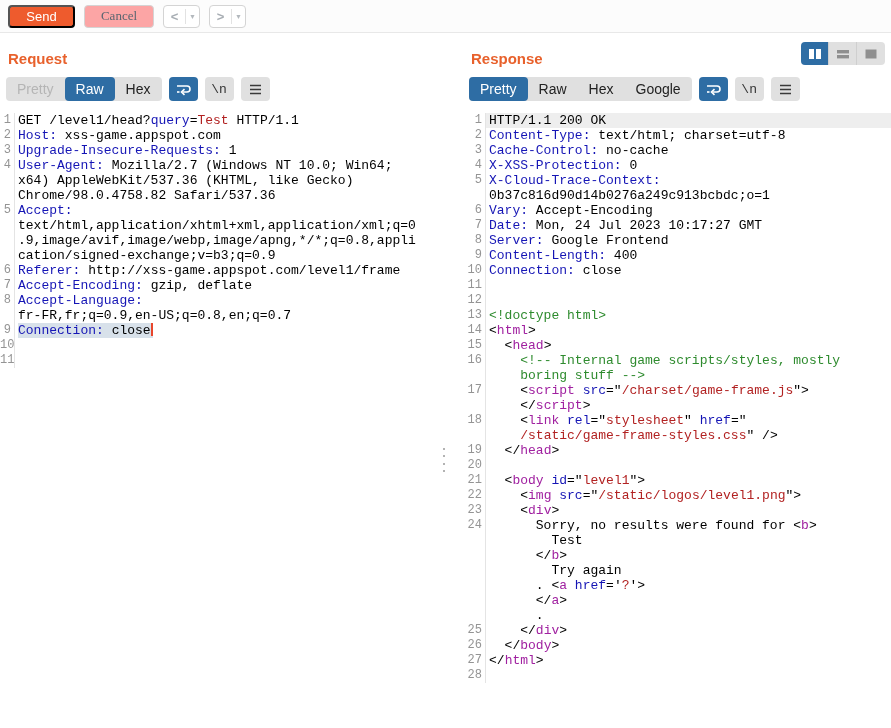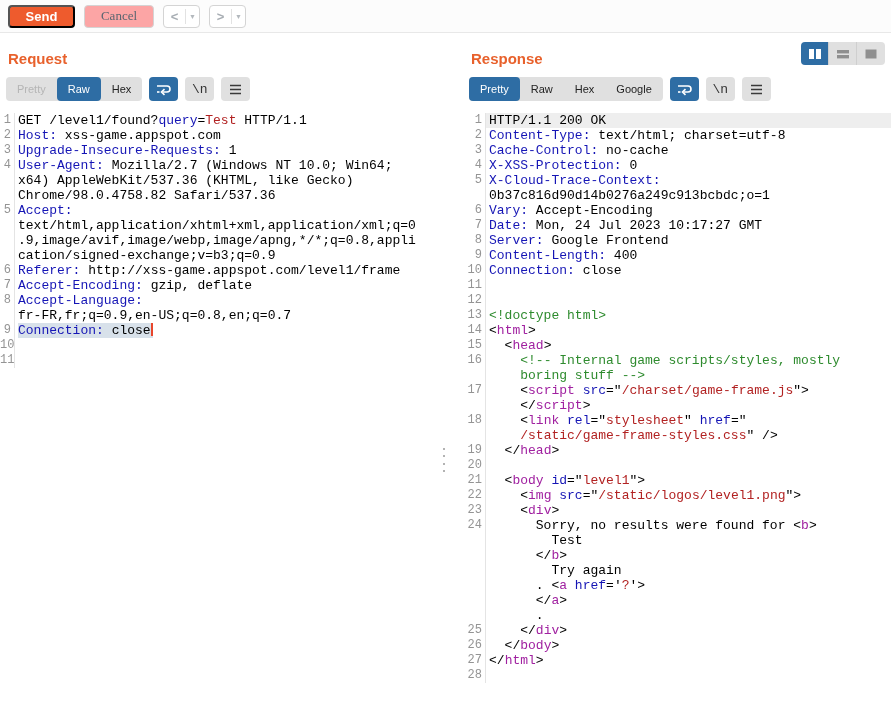--- a/index.html
+++ b/index.html
@@ -4,39 +4,39 @@
 <style>
   * { margin:0; padding:0; box-sizing:border-box; }
   html,body { width:891px; height:728px; background:#ffffff; overflow:hidden;
               font-family:"Liberation Sans", sans-serif; }
 
   
   .toolbar { height:33px; background:#fcfcfc; border-bottom:1px solid #e8e8e8;
              display:flex; align-items:center; padding-left:8px; gap:9px; }
   .btn { height:23px; border-radius:4px; font-size:13px; display:flex;
          align-items:center; justify-content:center; cursor:default; }
-  .btn-send { width:67px; background:#ee5b2d; color:#ffffff; font-weight:bold; }
+  .btn-send { width:67px; background:#ee5b2d; color:#ffffff; font-weight:normal; }
   .btn-cancel { width:70px; background:#fca5a5; border:1px solid #d4d4d4; color:#5a6570;font-family:Liberation Serif, serif; }
   .splitbtn { width:37px; height:23px; border:1px solid #d4d4d4; border-radius:4px;
               background:#ffffff; display:flex; align-items:stretch; overflow:hidden; }
   .splitbtn .glyph { width:21px; display:flex; align-items:center; justify-content:center;
                      color:#a7adb3; font-size:13px; font-weight:bold; }
   .splitbtn .ddsep { width:1px; background:#e2e2e2; margin:3px 0; }
   .splitbtn .dd { flex:1; display:flex; align-items:center; justify-content:center;
                   color:#b3b8bd; font-size:7px; }
 
   
   .main { display:flex; height:695px; position:relative;gap:36px; }
   .panel { position:relative; }
   .panel-left { width:445px; }
   .panel-right { width:446px; }
   .panel-title { font-size:15px; font-weight:bold; color:#e8612c; margin:17px 0 0 8px; }
   .tabbar { display:flex; align-items:center; gap:7px; margin:10px 0 0 6px; height:24px; }
   .pill { display:flex; background:#e0e0e0; border-radius:4px; height:24px; }
-  .tab { padding:0 11px; font-size:11px; color:#222; border-radius:4px;
+  .tab { padding:0 11px; font-size:14px; color:#222; border-radius:4px;
          display:flex; align-items:center; cursor:default; }
   .tab.selected { background:#2e6da4; color:#ffffff; }
   .tab.disabled { color:#b5b5b5; }
   .iconbtn { width:29px; height:24px; border-radius:4px; background:#e0e0e0;
              display:flex; align-items:center; justify-content:center; cursor:default; }
   .iconbtn.selected { background:#2e6da4; }
   .nl-glyph { font-family:"Liberation Mono", monospace; font-size:13px; color:#333; }
 
   
   .layoutswitch { position:absolute; top:9px; right:6px; display:flex;
@@ -109,21 +109,21 @@
       </div>
       <div class="iconbtn">
         <svg width="15" height="13" viewBox="0 0 15 13">
           <path d="M2 2.5 H13 M2 6.5 H13 M2 10.5 H13" stroke="#3a3a3a" stroke-width="1.5" fill="none"></path>
         </svg>
       </div>
     </div>
     <div class="editor" id="req-editor">
         <div class="row">
           <div class="gut">1</div>
-          <div class="txt"><span class="k">GET /level1/found?</span><span class="h">query</span><span class="k">=</span><span class="v">Test</span><span class="k"> HTTP/1.1</span></div>
+          <div class="txt"><span class="k">GET /level1/head?</span><span class="h">query</span><span class="k">=</span><span class="v">Test</span><span class="k"> HTTP/1.1</span></div>
         </div>
         <div class="row">
           <div class="gut">2</div>
           <div class="txt"><span class="h">Host:</span><span class="k"> xss-game.appspot.com</span></div>
         </div>
         <div class="row">
           <div class="gut">3</div>
           <div class="txt"><span class="h">Upgrade-Insecure-Requests:</span><span class="k"> 1</span></div>
         </div>
         <div class="row">

